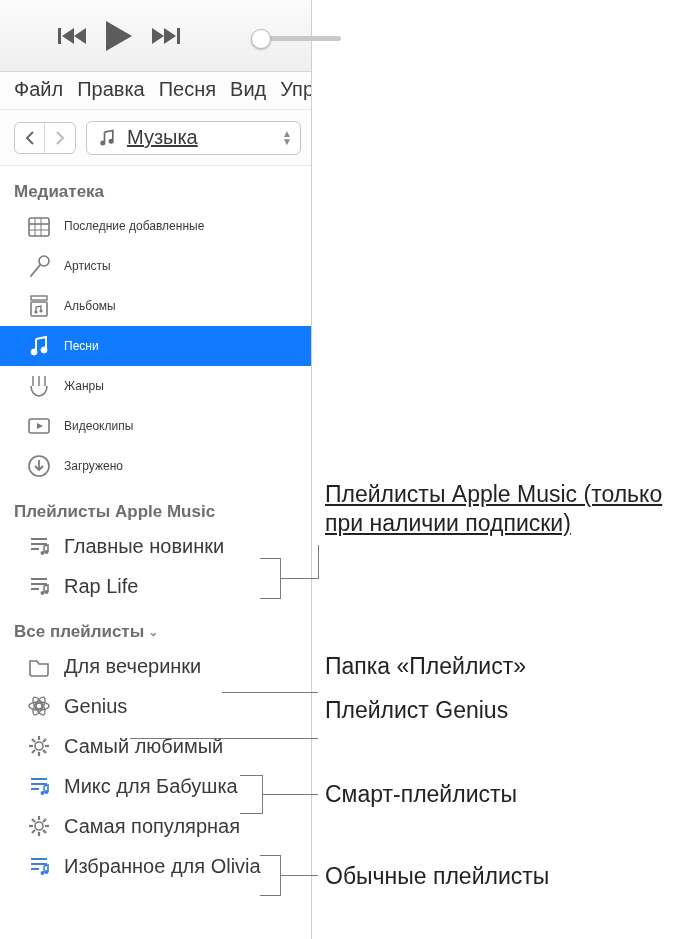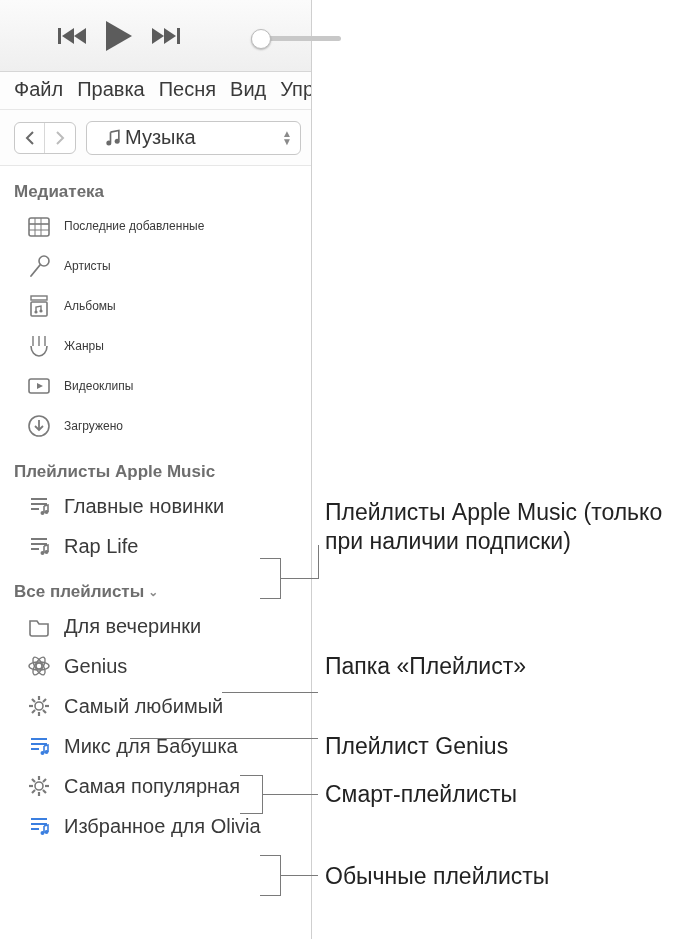--- a/index.html
+++ b/index.html
@@ -95,29 +95,30 @@
   .nav-btns > div {
     width:30px;height:30px;
     display:flex;align-items:center;justify-content:center;
     color:#8a8a8a;
   }
   .nav-btns > div:first-child{color:#6a6a6a;border-right:1px solid #d8d8d8;}
   .lib-select{
     flex:1;
     display:flex;
     align-items:center;
-    gap:2px;
+    gap:10px;
     border:1px solid #c8c8c8;
     border-radius:6px;
     height:34px;
-    padding:0 16px;
+    padding:0 10px;
     background:#fff;
     color:#3a3a3a;
     position:relative;
     overflow:hidden;
+    text-decoration:underline;
   }
   .lib-select .twiddle{
     position:absolute;right:4px;top:0;bottom:0;width:18px;
     display:flex;flex-direction:column;align-items:center;justify-content:center;
     color:#8a8a8a;font-size:10px;line-height:8px;
   }
   
   .sec-header{
     padding: 16px 14px 4px 14px;
     font-size: 17px;
@@ -336,20 +337,28 @@
     <span>Артисты</span>
   </div>
   <div class="item">
     <span class="ic">
         <svg width="24" height="24" viewBox="0 0 24 24">
           <use href="#i-album"></use>
         </svg>
       </span>
     <span>Альбомы</span>
   </div>
+  <div class="item selected">
+    <span class="ic">
+        <svg width="24" height="24" viewBox="0 0 24 24">
+          <use href="#i-note"></use>
+        </svg>
+      </span>
+    <span>Песни</span>
+  </div>
   <div class="item">
     <span class="ic">
         <svg width="24" height="24" viewBox="0 0 24 24">
           <use href="#i-guitar"></use>
         </svg>
       </span>
     <span>Жанры</span>
   </div>
   <div class="item">
     <span class="ic">
@@ -436,23 +445,23 @@
     <span class="ic">
         <svg width="24" height="24" viewBox="0 0 24 24">
           <use href="#i-playlist"></use>
         </svg>
       </span>
     <span>Избранное для Olivia</span>
   </div>
 
 </div>
 
-<div class="annot" style="top:498px;max-width:360px;">Плейлисты Apple Music (только при наличии подписки)</div>
+<div class="annot" style="top:480px;max-width:360px;text-decoration:underline;">Плейлисты Apple Music (только при наличии подписки)</div>
 <div class="annot" style="top:652px;">Папка «Плейлист»</div>
-<div class="annot" style="top:732px;">Плейлист Genius</div>
+<div class="annot" style="top:696px;">Плейлист Genius</div>
 <div class="annot" style="top:780px;">Смарт-плейлисты</div>
 <div class="annot" style="top:862px;">Обычные плейлисты</div>
 
 <div class="line" style="left:260px;top:558px;width:20px;height:1px;"></div>
 <div class="line" style="left:260px;top:598px;width:20px;height:1px;"></div>
 <div class="line" style="left:280px;top:558px;width:1px;height:41px;"></div>
 <div class="line" style="left:280px;top:578px;width:38px;height:1px;"></div>
 <div class="line" style="left:318px;top:545px;width:1px;height:34px;"></div>
 
 <div class="line" style="left:222px;top:692px;width:96px;height:1px;"></div>

